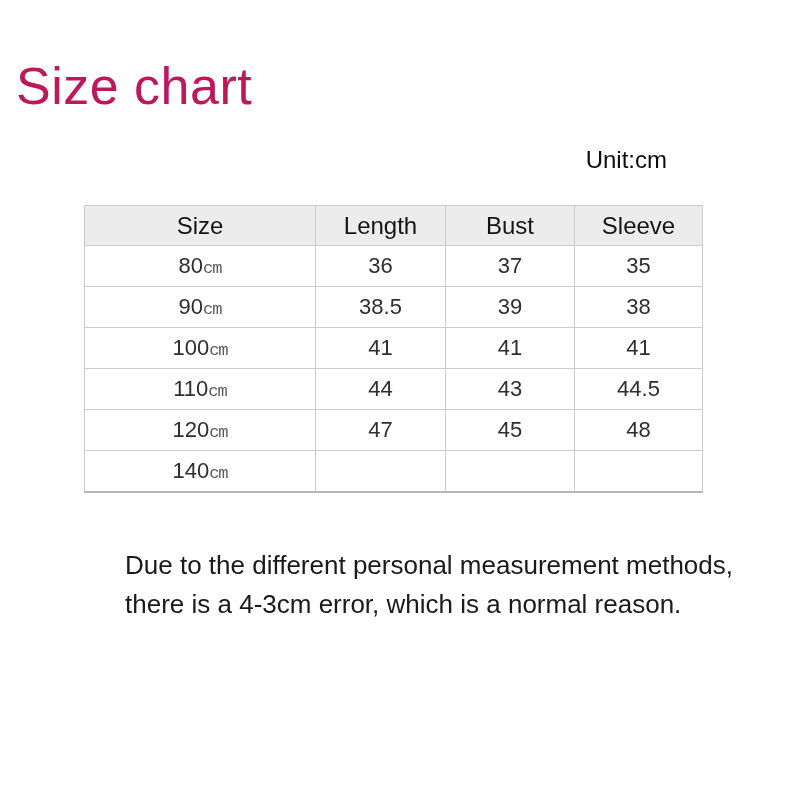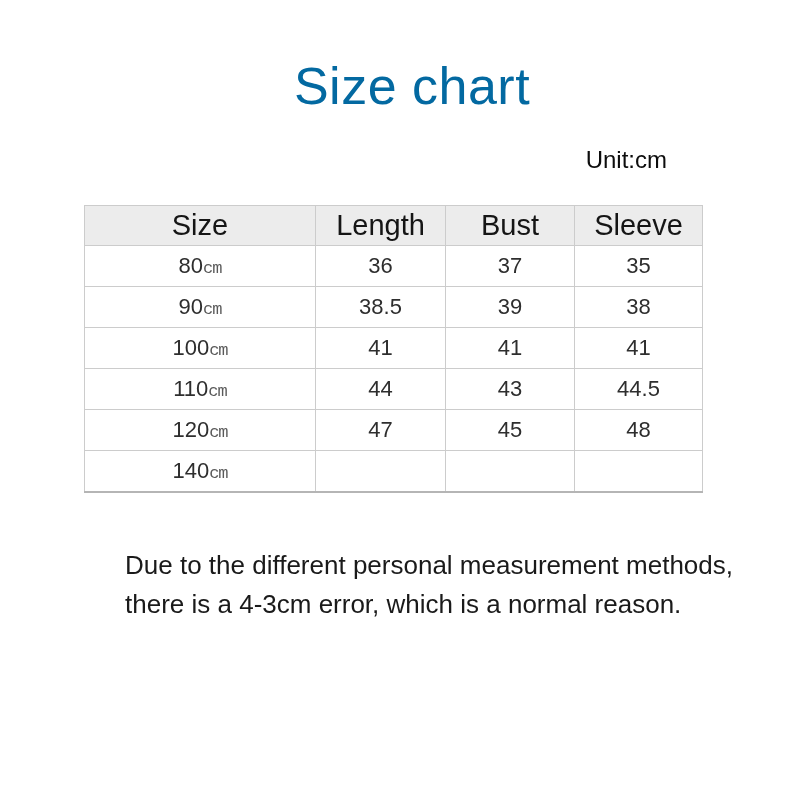--- a/index.html
+++ b/index.html
@@ -11,26 +11,26 @@
     background: #ffffff;
     font-family: "Liberation Sans", sans-serif;
     color: #111;
     overflow: hidden;
   }
   .title {
     position: absolute;
     top: 56px;
     left: 0;
     width: 100%;
-    text-align: center;
-    padding-left: 24px;
+    text-align: left;
+    padding-left: 16px;
     font-size: 52px;
     font-weight: 400;
     letter-spacing: 0.5px;
-    color: #0369a1;
+    color: #be185d;
   }
   .unit-label {
     position: absolute;
     top: 146px;
     right: 133px;
     font-size: 24px;
     font-weight: 400;
     color: #0d0d0d;
   }
   table.size-table {
@@ -45,21 +45,21 @@
   table.size-table th,
   table.size-table td {
     border: 1px solid #cccccc;
     text-align: center;
     vertical-align: middle;
   }
   table.size-table { border: 1px solid #c6c6c6; border-bottom: 2px solid #b5b5b5; }
   table.size-table thead th {
     height: 40px;
     background: #ececec;
-    font-size: 29px;
+    font-size: 24px;
     font-weight: 400;
     color: #151515;
   }
   table.size-table tbody td {
     height: 41px;
     font-size: 22px;
     color: #2e2e2e;
     margin-left: 8px;
   }
   td.size-cell { font-size: 20px; color: #4a4a4a; }

